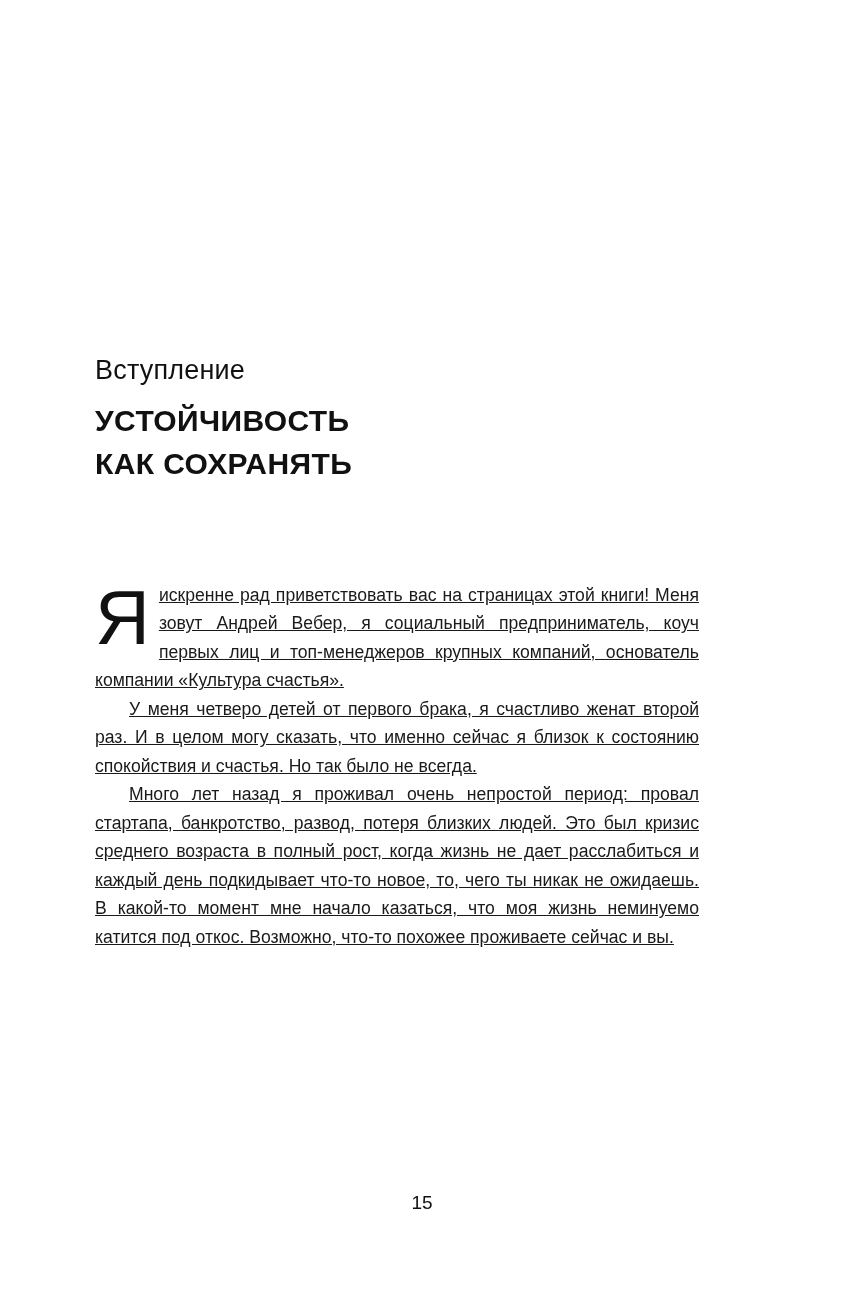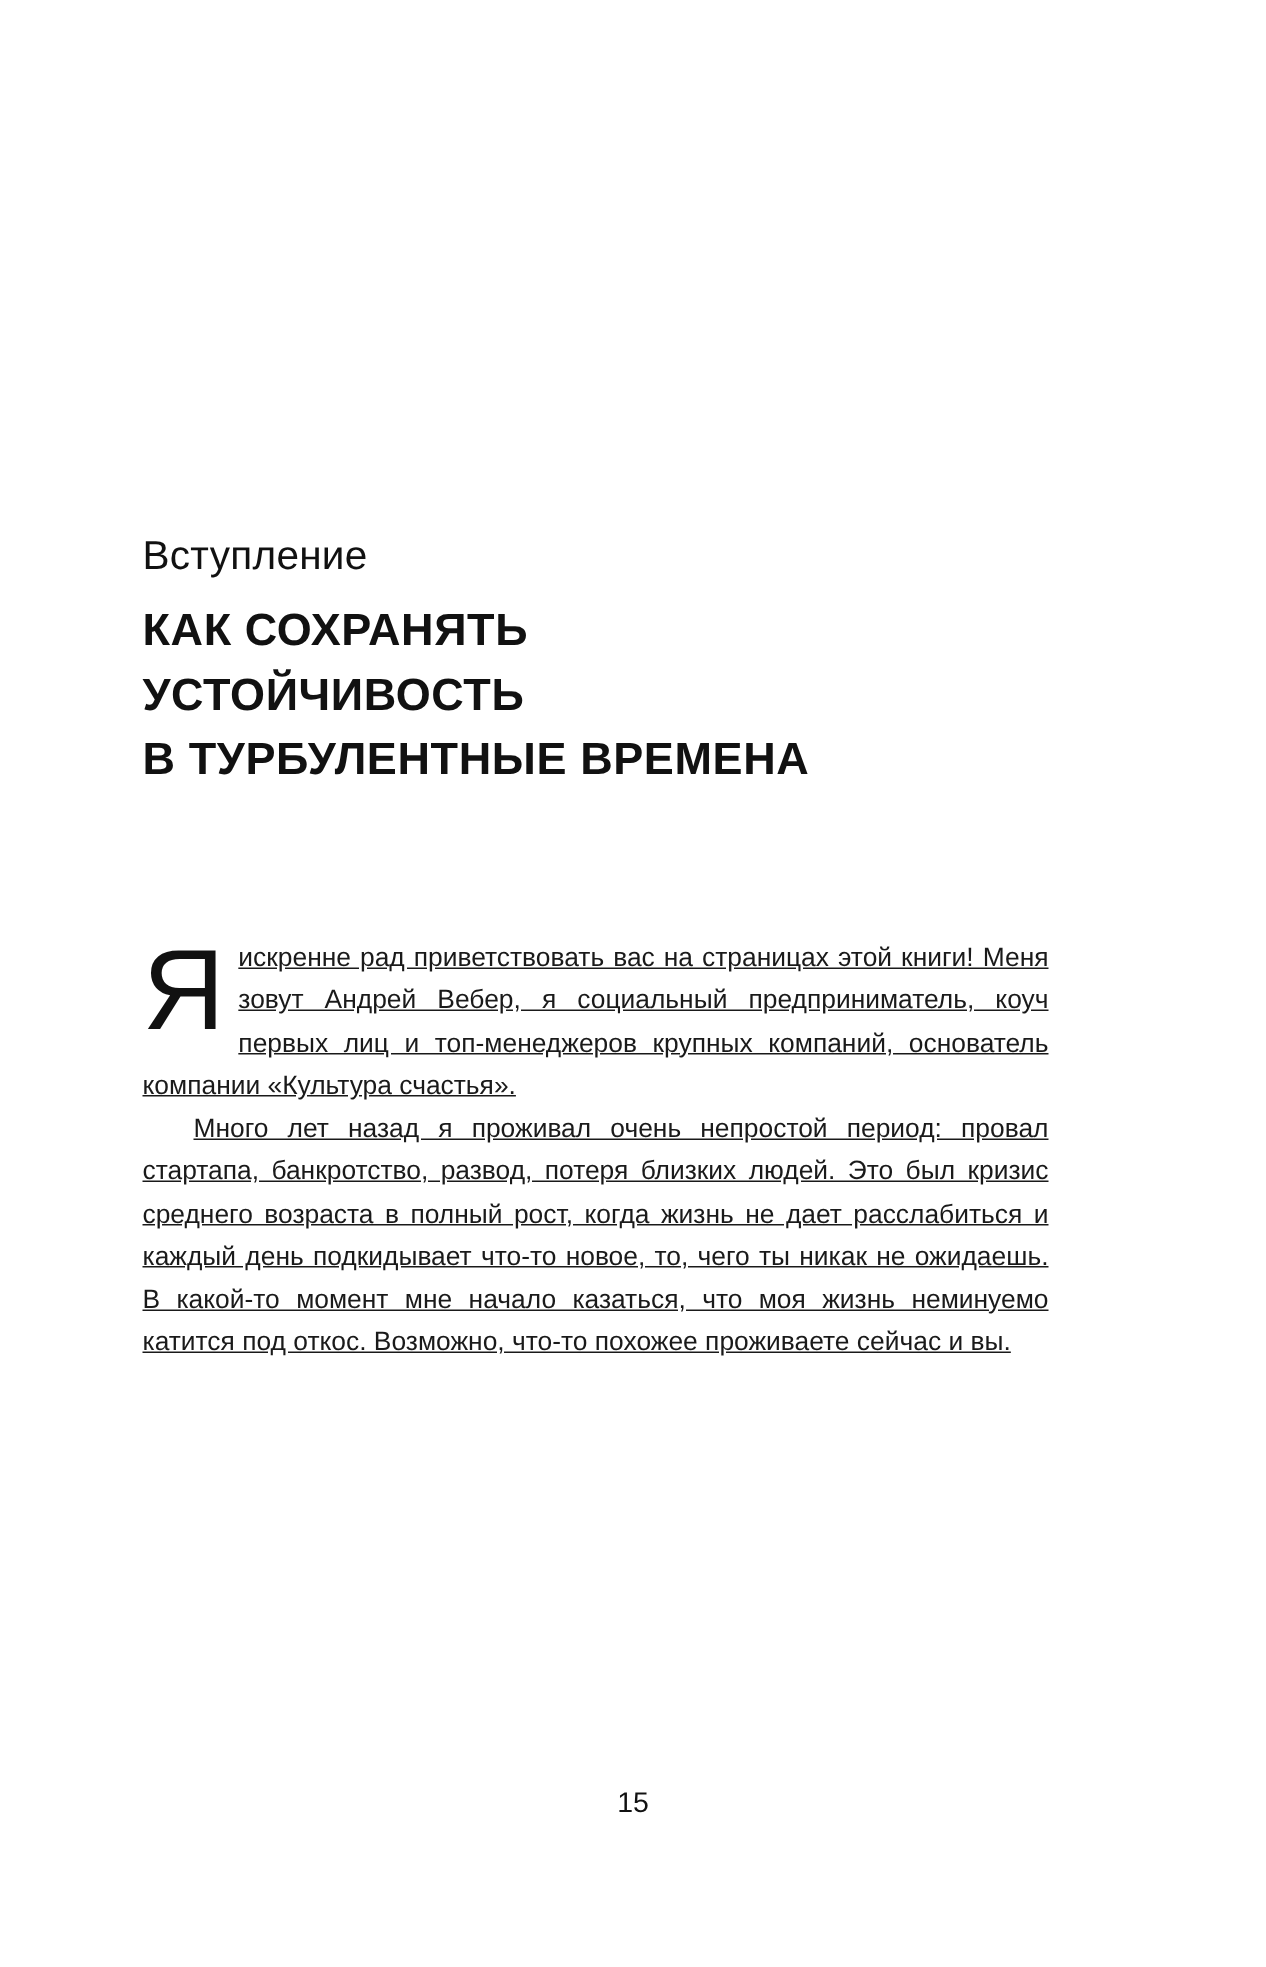--- a/index.html
+++ b/index.html
@@ -87,29 +87,29 @@
 </style>
 </head>
 <body>
 
 <div class="page">
   <div class="content">
 
     <p class="chapter-label">Вступление</p>
 
     <h1 class="chapter-title">
+      <span>УСТОЙЧИВОСТЬ</span>
       <span>КАК СОХРАНЯТЬ</span>
-      <span>УСТОЙЧИВОСТЬ</span>
-      <span>В ТУРБУЛЕНТНЫЕ ВРЕМЕНА</span>
     </h1>
 
     <div class="body-text">
       <div class="dropcap-wrap">
         <span class="dropcap">Я</span>
         <p class="para first">искренне рад приветствовать вас на страницах этой книги! Меня зовут Андрей Вебер, я социальный предприниматель, коуч первых лиц и топ-менеджеров крупных компаний, основатель компании «Культура счастья».</p>
       </div>
+      <p class="para">У меня четверо детей от первого брака, я счастливо женат второй раз. И в целом могу сказать, что именно сейчас я близок к состоянию спокойствия и счастья. Но так было не всегда.</p>
       <p class="para">Много лет назад я проживал очень непростой период: провал стартапа, банкротство, развод, потеря близких людей. Это был кризис среднего возраста в полный рост, когда жизнь не дает расслабиться и каждый день подкидывает что-то новое, то, чего ты никак не ожидаешь. В какой-то момент мне начало казаться, что моя жизнь неминуемо катится под откос. Возможно, что-то похожее проживаете сейчас и вы.</p>
     </div>
 
   </div>
 
   <div class="page-number">15</div>
 </div>
 
 </body></html>

